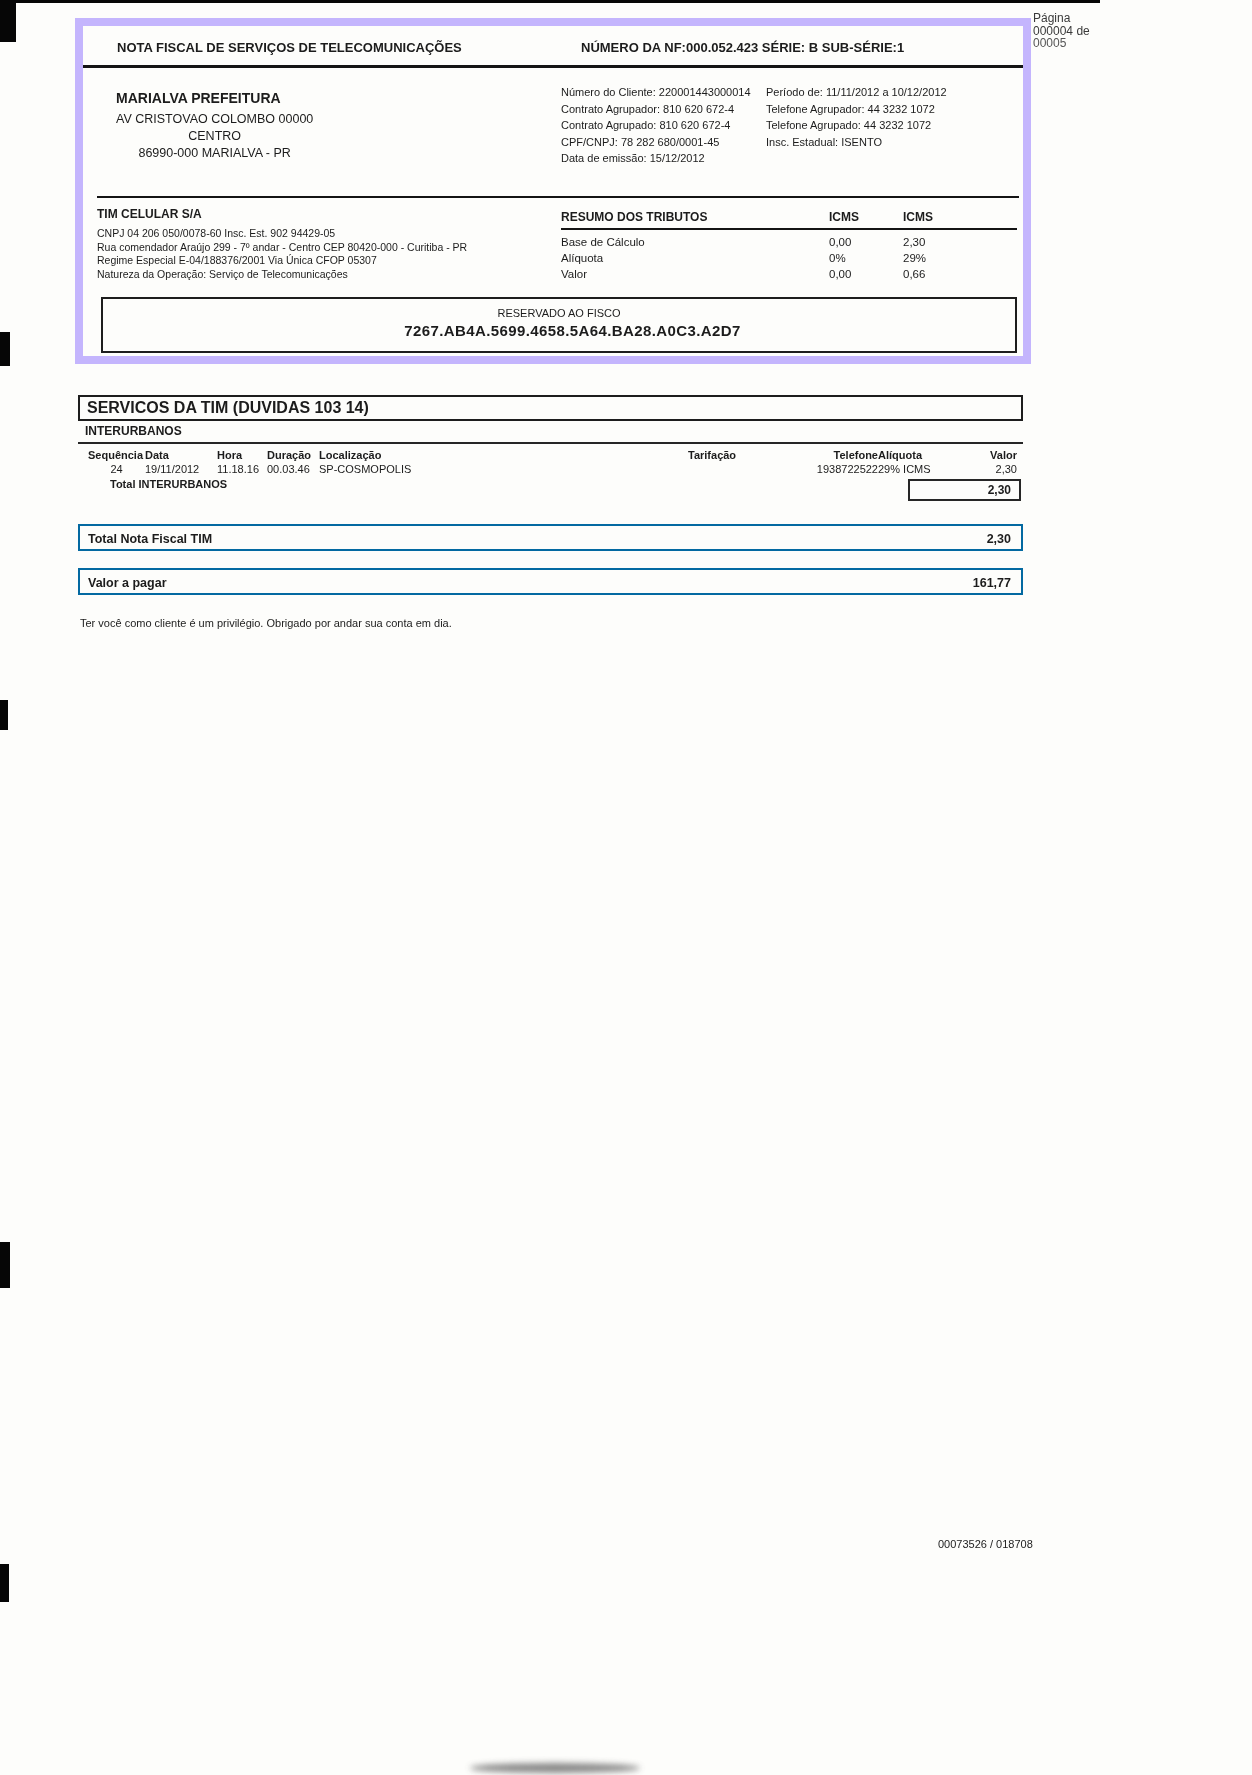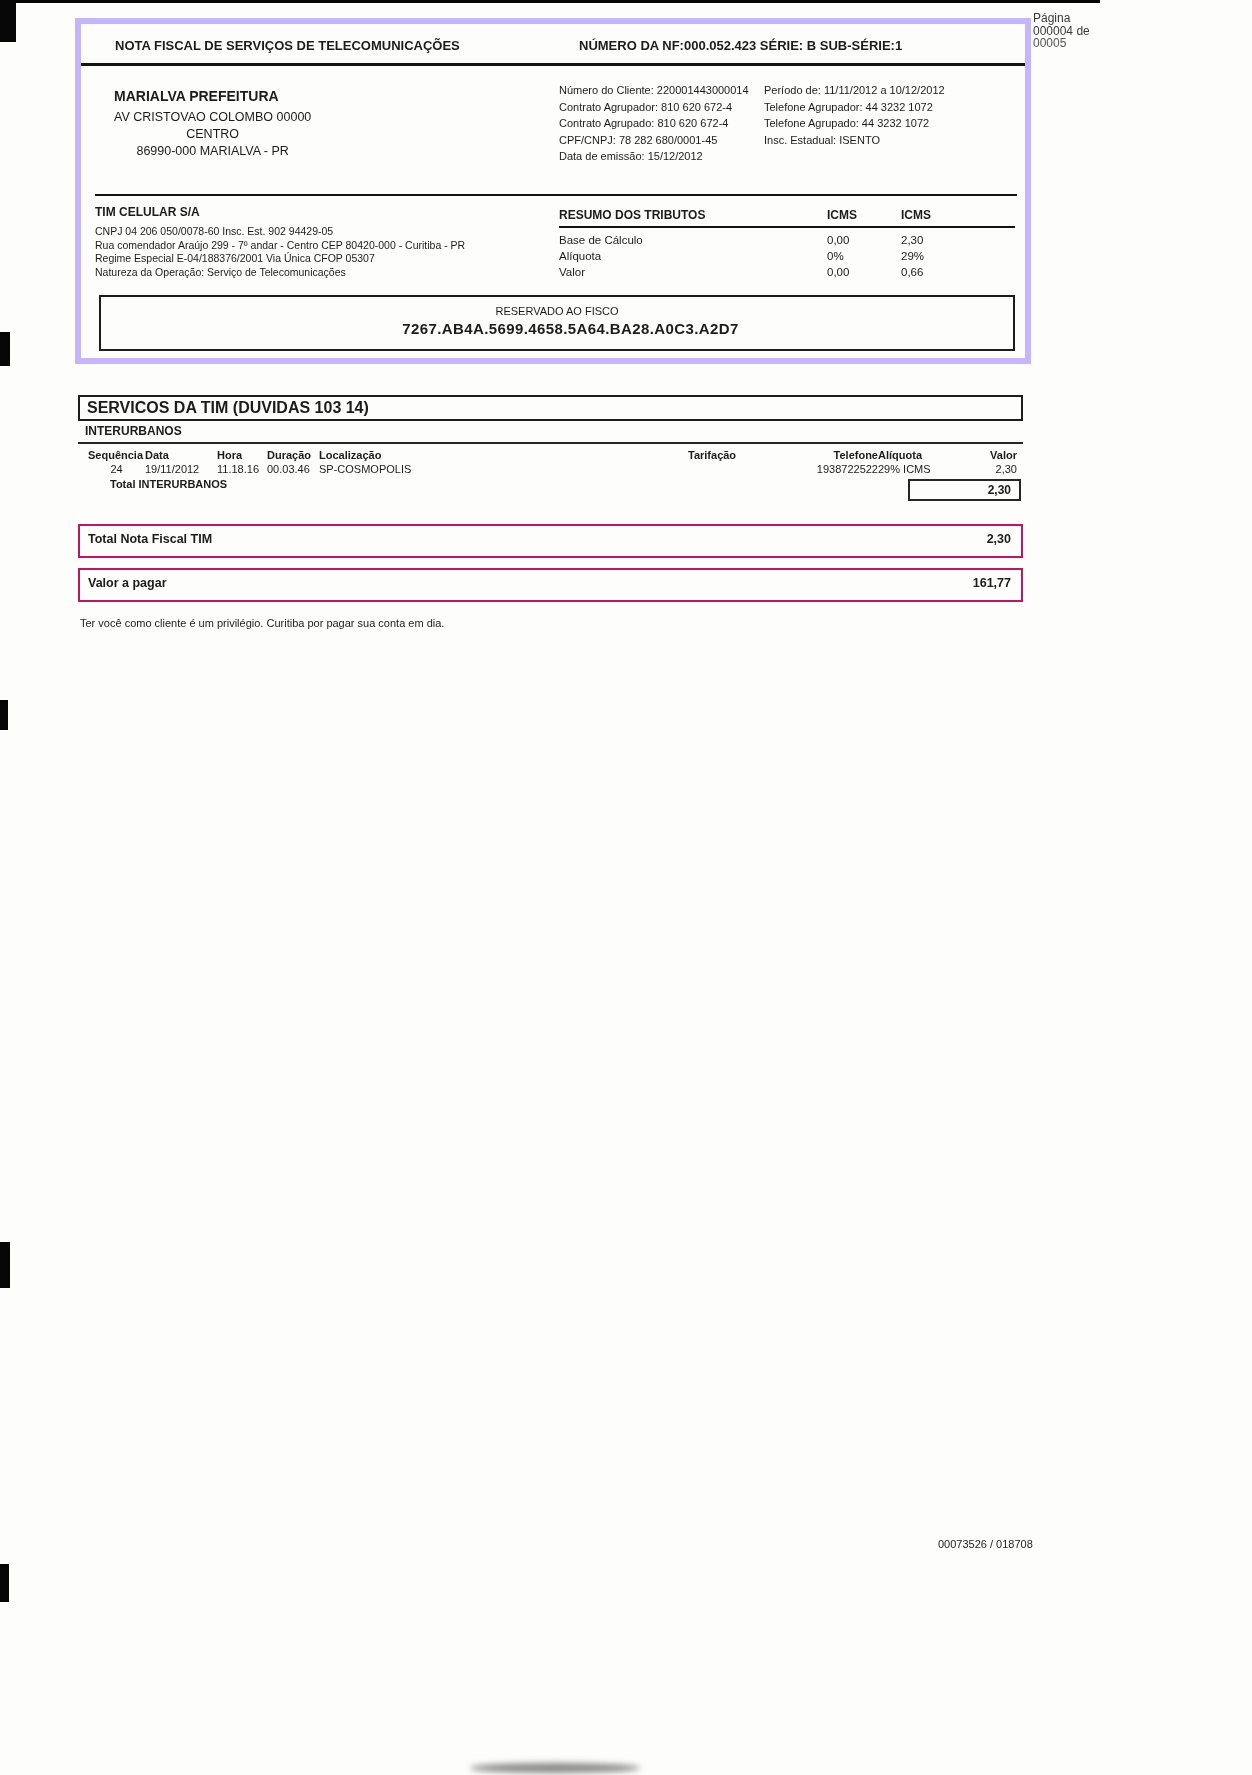--- a/index.html
+++ b/index.html
@@ -9,21 +9,21 @@
 
   
   .art { position:absolute; background:#060606; }
   .smudge { position:absolute; background:#6b6b6b; border-radius:50%; filter:blur(3px); opacity:.8; }
 
   
   .pagemeta { position:absolute; left:1033px; top:12px; font-size:12px; line-height:12.5px; color:#3a3a3a; }
   .pagemeta .blur { filter:blur(.4px); color:#555; }
 
   
-  .top-box { position:absolute; left:75px; top:18px; width:956px; height:346px; border:6px solid #c4b5fd; }
+  .top-box { position:absolute; left:75px; top:18px; width:956px; height:346px; border:8px solid #c4b5fd; }
   .tb-header { position:relative; height:42px; border-bottom:3px solid #141414; }
   .tb-title { position:absolute; left:34px; top:14px; font-size:13px; font-weight:bold; }
   .tb-nf { position:absolute; left:498px; top:14px; font-size:13px; font-weight:bold; }
 
   .customer { position:absolute; left:33px; top:64px; }
   .customer .name { font-size:14px; font-weight:bold; margin-bottom:5px; }
   .customer .line { font-size:12.5px; line-height:17px;text-align:center; }
 
   .detail-col { position:absolute; top:58px; font-size:11px; line-height:16.5px; }
   .detail-col.c1 { left:478px; }
@@ -48,21 +48,21 @@
   .inter { position:absolute; left:78px; top:424px; width:945px; font-weight:bold; font-size:12px; padding:0 0 4px 7px; border-bottom:2px solid #262626; }
   .calls { position:absolute; left:78px; top:448px; width:945px; font-size:11px; }
   .cgrid { display:grid; grid-template-columns:57px 72px 50px 52px 369px 120px 70px 84px 1fr; padding:0 6px 0 10px; line-height:14px; }
   .cgrid.hdr { font-weight:bold; }
   .ra { text-align:right; }
   .ca { text-align:center; }
   .calls .total-lbl { font-weight:bold; padding-left:32px; margin-top:2px; font-size:11px; }
 
   .sub-box { position:absolute; left:908px; top:479px; width:113px; height:22px; border:2px solid #262626; font-weight:bold; font-size:12px; text-align:right; padding-right:8px; line-height:18px; }
 
-  .total-box { position:absolute; left:78px; width:945px; height:34px; border:2px solid #be185d; font-weight:bold; font-size:12.5px; }
+  .total-box { position:absolute; left:78px; width:945px; height:27px; border:2px solid #0369a1; font-weight:bold; font-size:12.5px; }
   .total-box .lbl { position:absolute; left:8px; top:6px; }
   .total-box .val { position:absolute; right:10px; top:6px; }
   .tb1 { top:524px; }
   .tb2 { top:568px; }
 
   .foot-msg { position:absolute; left:80px; top:617px; font-size:11px; color:#222; }
   .doc-num { position:absolute; left:938px; top:1538px; font-size:11px; color:#222; }
 </style>
 </head>
 <body>
@@ -186,17 +186,17 @@
   <div class="total-box tb1">
     <span class="lbl">Total Nota Fiscal  TIM</span>
     <span class="val">2,30</span>
   </div>
 
   <div class="total-box tb2">
     <span class="lbl">Valor a pagar</span>
     <span class="val">161,77</span>
   </div>
 
-  <div class="foot-msg">Ter você como cliente é um privilégio. Curitiba por pagar sua conta em dia.</div>
+  <div class="foot-msg">Ter você como cliente é um privilégio. Obrigado por andar sua conta em dia.</div>
 
   <div class="doc-num">00073526 / 018708</div>
 
 </div>
 
 </body></html>

